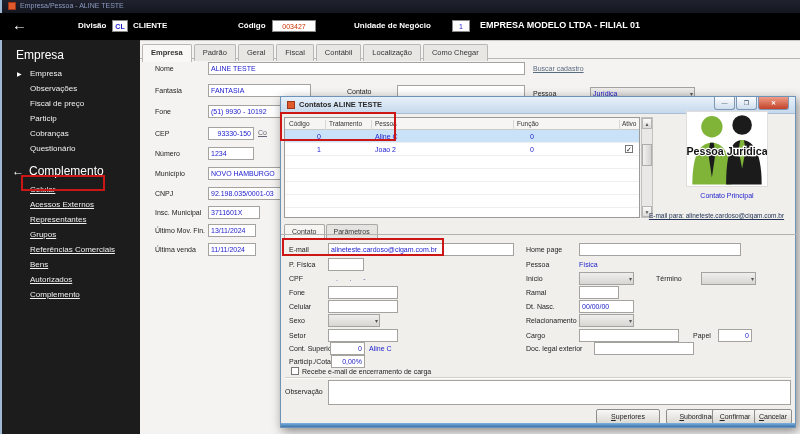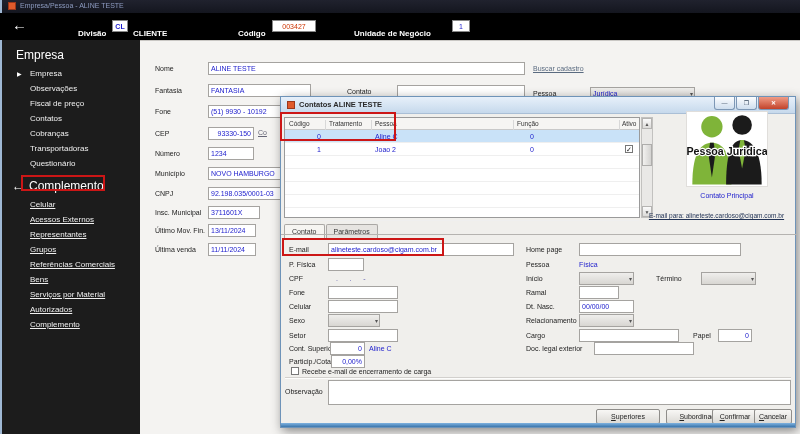--- a/index.html
+++ b/index.html
@@ -8,21 +8,21 @@
   .abs { position:absolute; }
 
   
   #titlebar { position:absolute; left:0; top:0; width:800px; height:13px;
               background:linear-gradient(#20222e,#14161f); border-left:2px solid #9fb8d4; }
   #titlebar .ttxt { position:absolute; left:18px; top:2px; font-size:7px; color:#8d9bc0; }
   .app-ico { position:absolute; left:6px; top:2px; width:8px; height:8px;
              background:#e05a2b; border:1px solid #9c371a; }
 
   #topbar { position:absolute; left:0; top:13px; width:800px; height:27px; background:#000; }
-  #topbar .wlbl { font-size:8px; font-weight:bold; color:#fff;margin-top:8px; }
+  #topbar .wlbl { font-size:8px; font-weight:bold; color:#fff; }
   .hbox { background:#fff; border:1px solid #888; height:12px; font-size:7px;
           display:inline-flex; align-items:center; justify-content:center; }
 
   
   #sidebar { position:absolute; left:0; top:40px; width:140px; height:394px;
              background:#1c1c1c; border-left:2px solid #9fb8d4; color:#f0f0f0; }
   .side-h { font-size:12px; color:#fff; padding:8px 0 4px 14px; }
   .side-item { font-size:8px; padding:3px 0 3px 28px; position:relative; }
   .side-link { text-decoration:underline; cursor:pointer; }
   .play-ico { position:absolute; left:15px; top:4px; font-size:6px; color:#fff; }
@@ -115,50 +115,52 @@
 
 <div id="topbar">
   <span class="abs" style="left:12px;top:3px;font-size:15px;font-weight:bold;color:#fff;">←</span>
   <span class="wlbl abs" style="left:78px;top:8px;">Divisão</span>
   <span class="hbox abs" style="left:112px;top:7px;width:16px;color:#1a1acc;font-weight:bold;">CL</span>
   <span class="wlbl abs" style="left:133px;top:8px;">CLIENTE</span>
   <span class="wlbl abs" style="left:238px;top:8px;">Código</span>
   <span class="hbox abs" style="left:272px;top:7px;width:44px;color:#cc3300;">003427</span>
   <span class="wlbl abs" style="left:354px;top:8px;">Unidade de Negócio</span>
   <span class="hbox abs" style="left:452px;top:7px;width:18px;color:#1a1acc;">1</span>
+  <span class="wlbl abs" style="left:480px;top:7px;font-size:9px;">EMPRESA MODELO LTDA - FILIAL 01</span>
 </div>
 
 <div id="sidebar">
   <div class="side-h">Empresa</div>
   <div class="side-item">
     <span class="play-ico">▶</span>
     <span>Empresa</span>
   </div>
   <div class="side-item"><span>Observações</span></div>
   <div class="side-item"><span>Fiscal de preço</span></div>
-  <div class="side-item"><span>Contatos</span></div>
+  <div class="side-item"><span>Particip</span></div>
   <div class="side-item"><span>Cobranças</span></div>
-  <div class="side-item"><span>Transportadoras</span></div>
   <div class="side-item"><span>Questionário</span></div>
 
   <div class="side-h" style="padding-left:10px;">
     <span class="back-ico-s">←</span><span>Complemento</span>
   </div>
   <div class="side-item side-link"><span>Celular</span></div>
   <div class="side-item side-link"><span>Acessos Externos</span></div>
   <div class="side-item side-link"><span>Representantes</span></div>
   <div class="side-item side-link"><span>Grupos</span></div>
   <div class="side-item side-link"><span>Referências Comerciais</span></div>
   <div class="side-item side-link"><span>Bens</span></div>
-  <div class="side-item side-link"><span>Serviços por Material</span></div>
   <div class="side-item side-link"><span>Autorizados</span></div>
   <div class="side-item side-link"><span>Complemento</span></div>
 </div>
 
 <div id="main">
+  <div class="tabstrip">
+    <span class="tab active">Empresa</span><span class="tab">Padrão</span><span class="tab">Geral</span><span class="tab">Fiscal</span><span class="tab">Contábil</span><span class="tab">Localização</span><span class="tab">Como Chegar</span>
+  </div>
 
   <span class="lbl" style="left:15px;top:21px;">Nome</span>
   <div class="inp" style="left:68px;top:21px;width:317px;">ALINE TESTE</div>
   <span class="linktext" style="left:393px;top:24px;">Buscar cadastro</span>
 
   <span class="lbl" style="left:15px;top:43px;">Fantasia</span>
   <div class="inp" style="left:68px;top:43px;width:103px;">FANTASIA</div>
   <span class="lbl" style="left:207px;top:44px;">Contato</span>
   <div class="inp" style="left:257px;top:44px;width:128px;"></div>
   <span class="lbl" style="left:393px;top:46px;">Pessoa</span>

